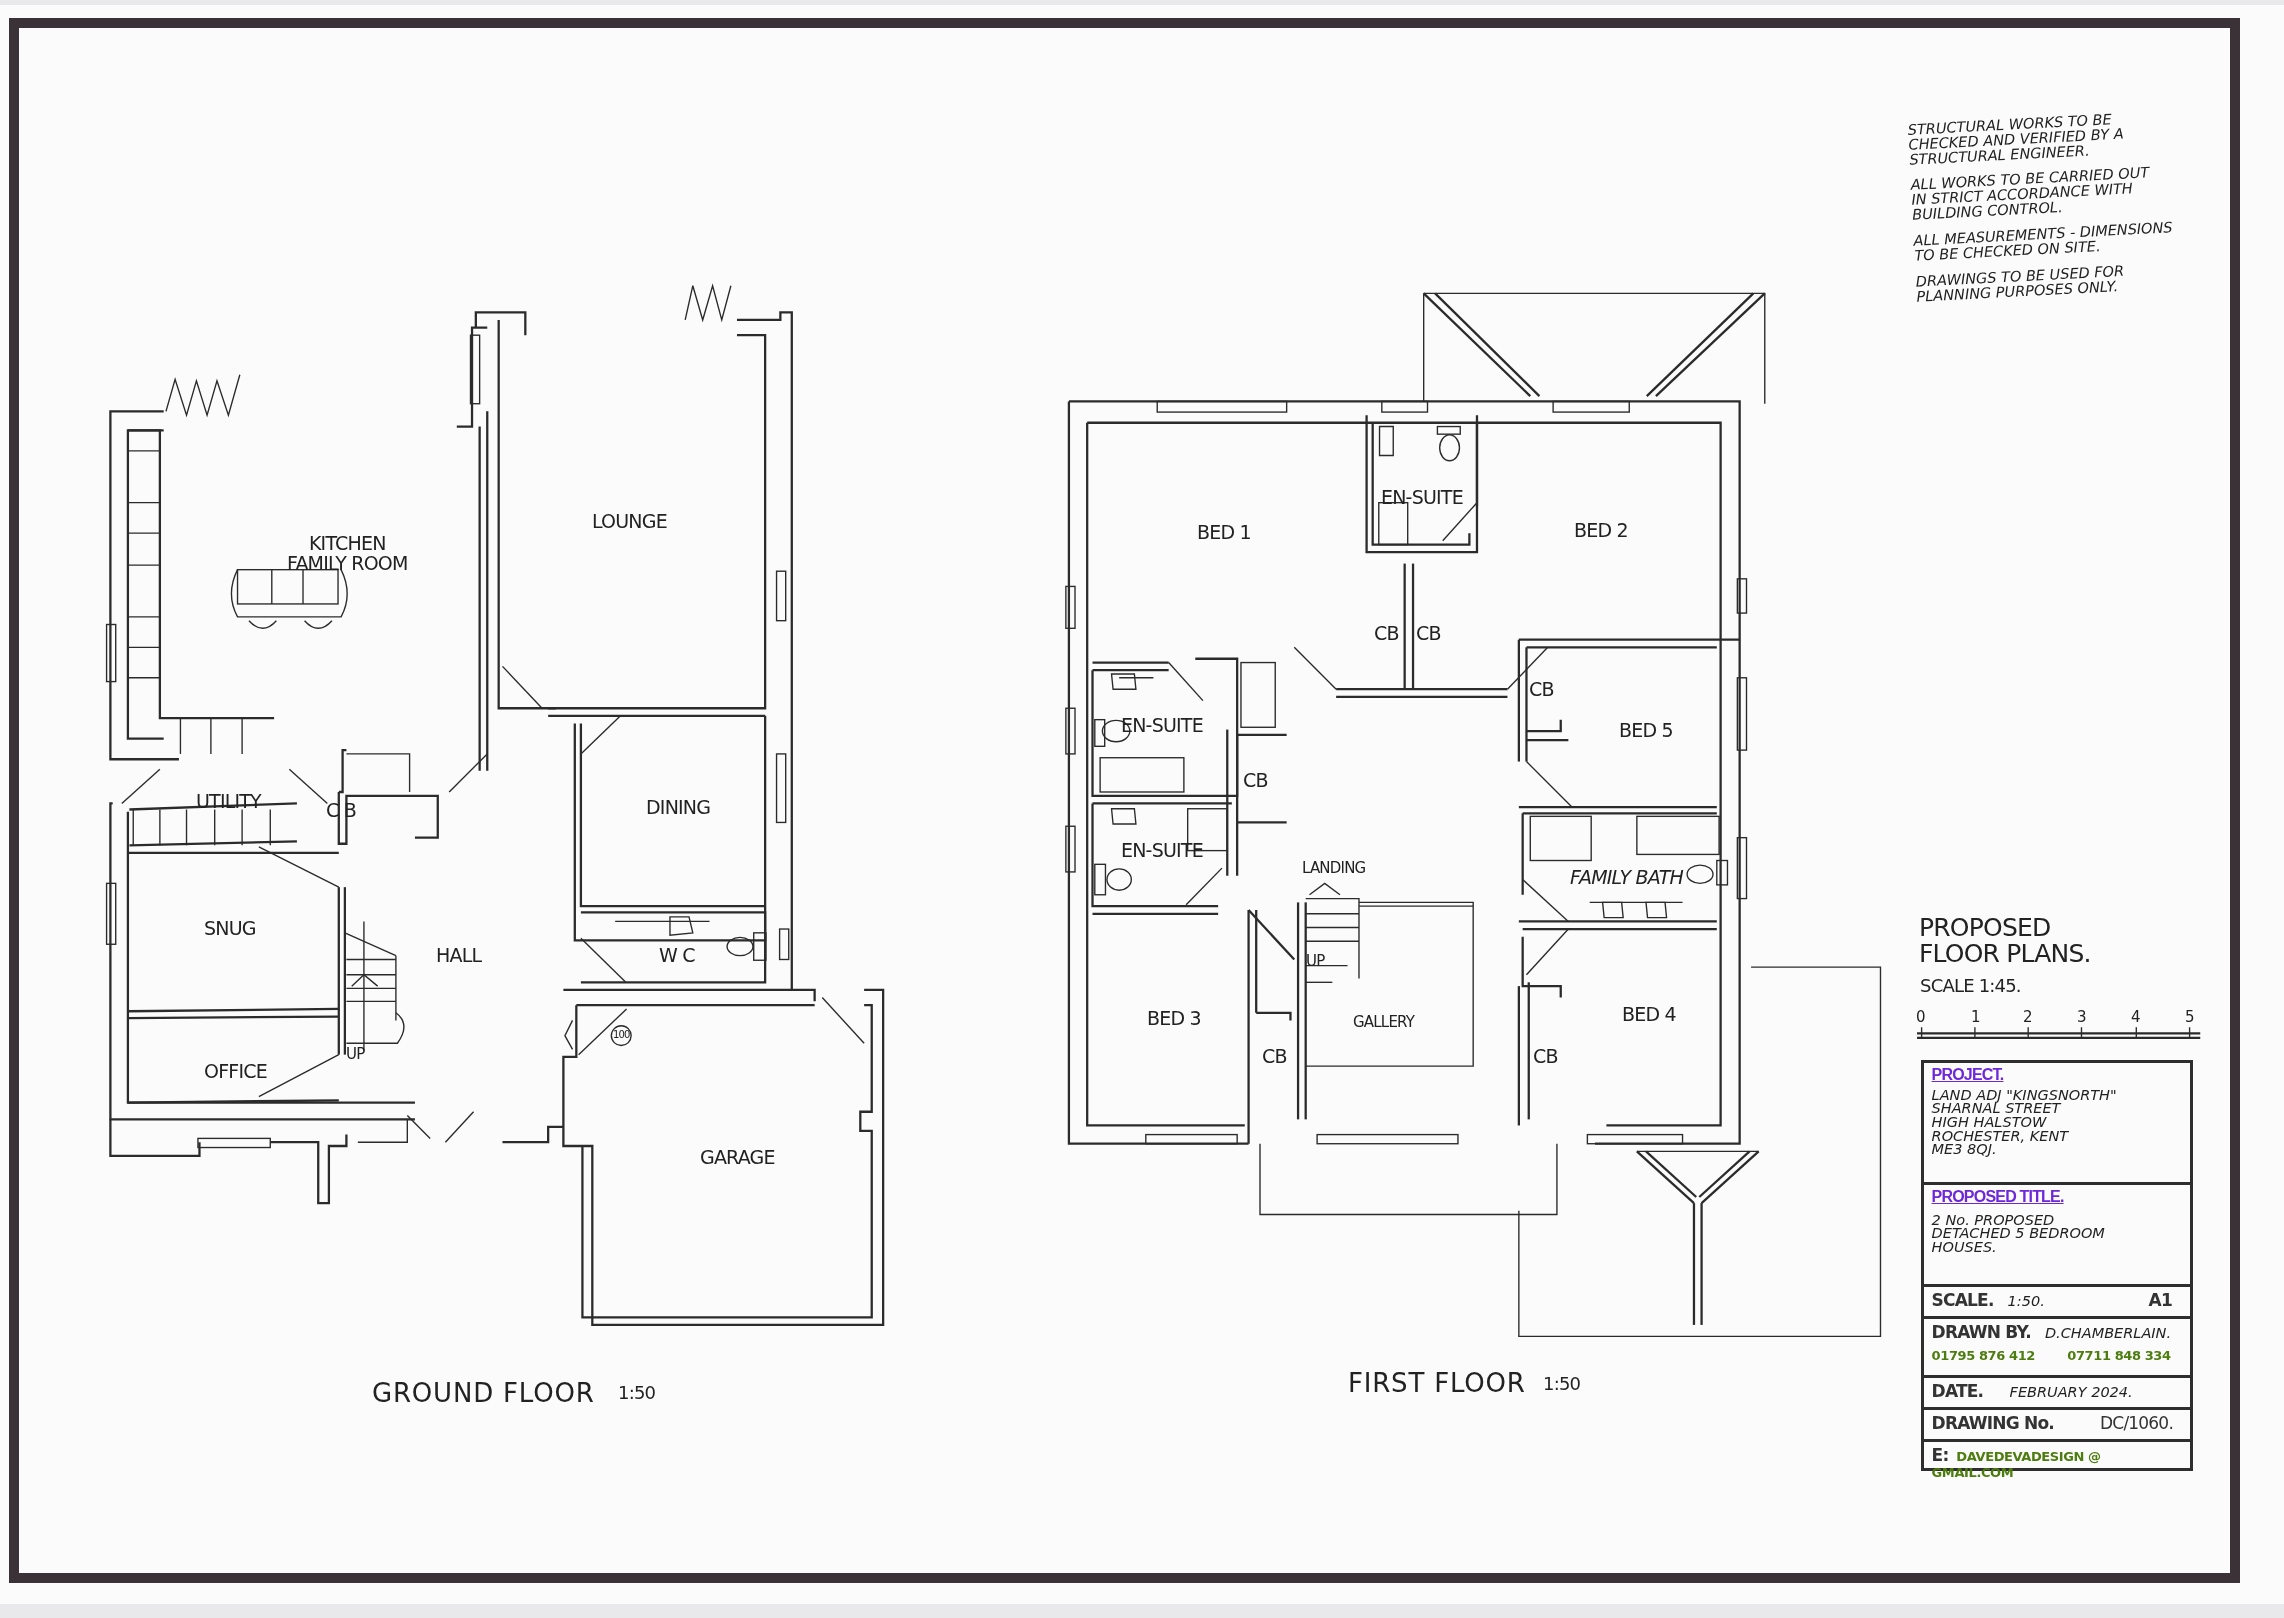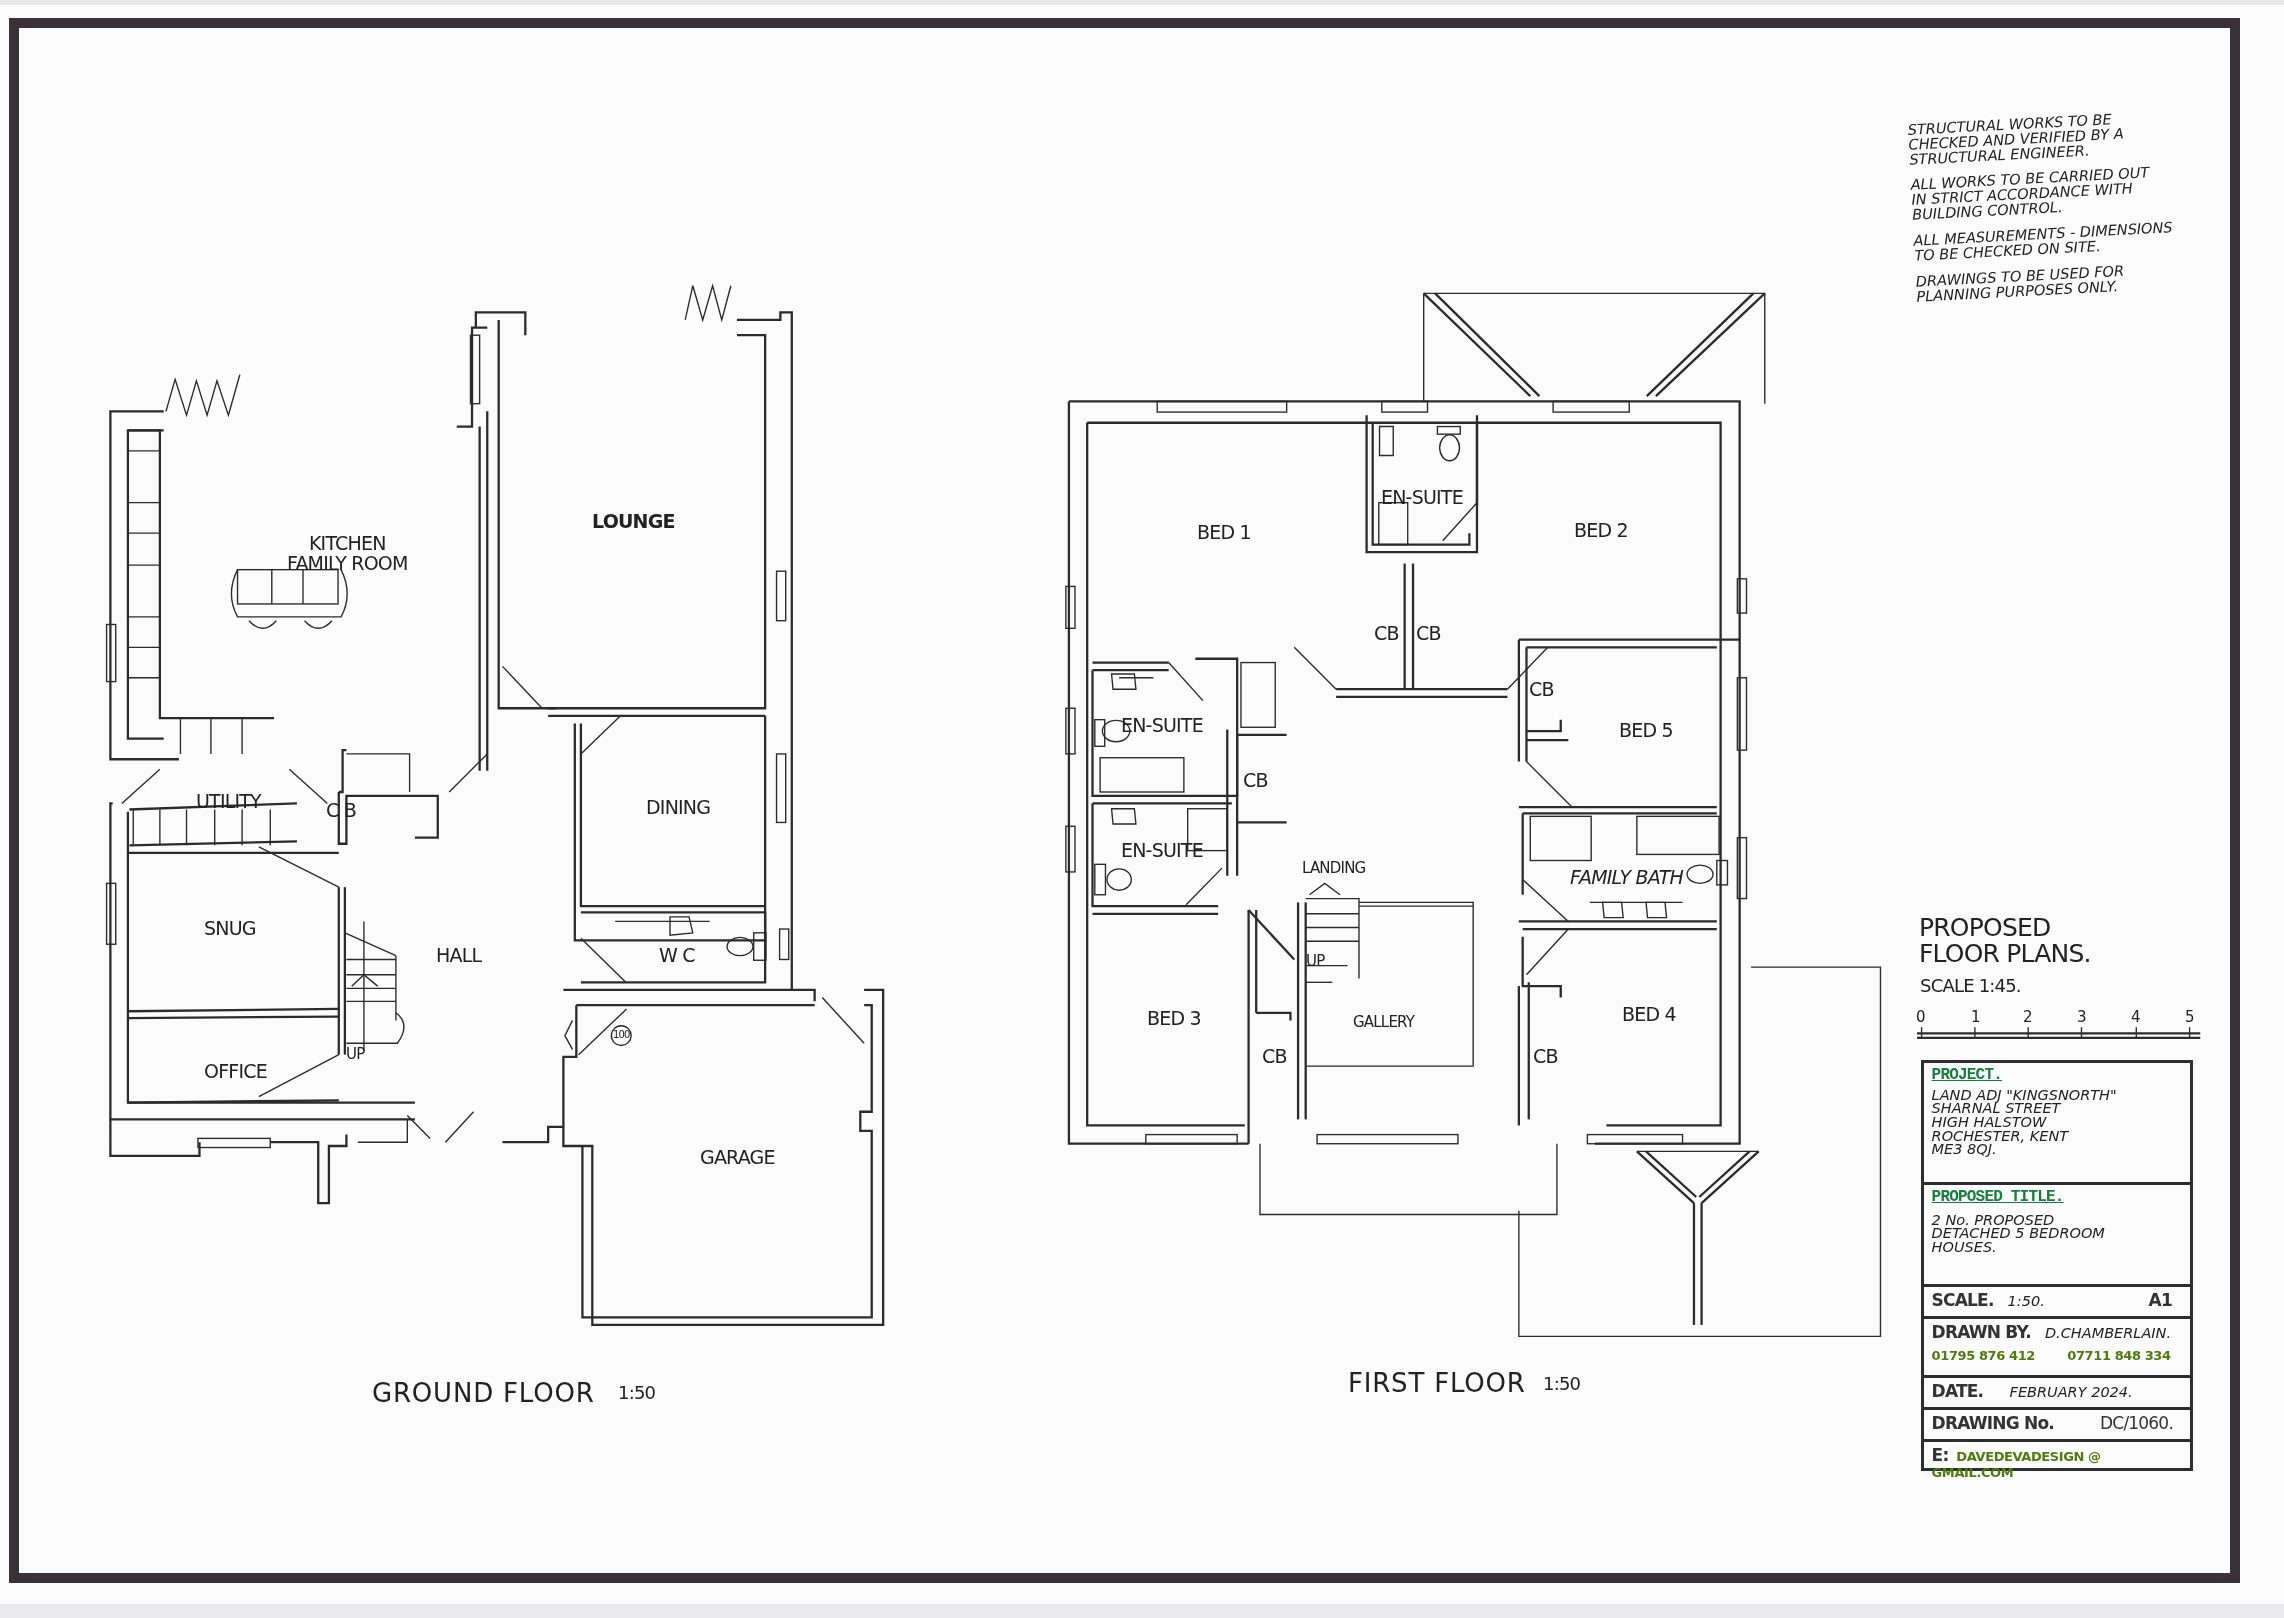--- a/index.html
+++ b/index.html
@@ -17,21 +17,21 @@
   .hand{font-family:"DejaVu Sans",sans-serif;font-style:italic;font-size:14.5px;color:#222;line-height:15px;position:absolute;letter-spacing:0;}
   .notes div{white-space:nowrap;}
   .notes p{margin:0 0 10.7px 0;}
   .ptitle{position:absolute;left:1919px;top:915px;font-size:25px;line-height:26px;color:#222;font-family:"DejaVu Sans",sans-serif;letter-spacing:-0.8px;}
   .pscale{position:absolute;left:1920px;top:975px;font-size:18px;color:#222;font-family:"DejaVu Sans",sans-serif;letter-spacing:-0.8px;}
   .scalebar{position:absolute;left:1916px;top:1008px;width:282px;height:30px;}
   .scalebar .tick{position:absolute;top:0;font-size:15px;color:#222;font-family:"DejaVu Sans",sans-serif;}
   .titleblock{position:absolute;left:1921px;top:1060px;width:266px;border:3.8px solid #2e2e2e;background:transparent;}
   .tb-row{border-bottom:3px solid #2e2e2e;padding:3px 7.6px;position:relative;}
   .tb-row:last-child{border-bottom:none;}
-  .tb-head{font-family:Liberation Mono, monospace;font-weight:bold;font-size:16px;color:#15803d;text-decoration:underline;letter-spacing:-0.8px;}
+  .tb-head{font-family:Liberation Sans, sans-serif;font-weight:bold;font-size:16px;color:#6d28d9;text-decoration:underline;letter-spacing:-0.8px;}
   .tb-key{font-family:"DejaVu Sans",sans-serif;font-weight:bold;font-size:17px;color:#333;letter-spacing:-0.8px;}
   .tb-val{font-family:"DejaVu Sans",sans-serif;font-style:italic;font-size:14.5px;color:#222;}
   .tb-mono{font-family:"DejaVu Sans",sans-serif;font-weight:bold;font-size:13px;color:#4d7c0f;letter-spacing:-0.4px;}
 </style>
 </head>
 <body>
 
 <div class="sheet"></div>
 <div class="frame"></div>
 
@@ -284,21 +284,21 @@
     <line x1="2734" y1="1349" x2="2734" y2="1363" class="thin"></line>
     <line x1="2806" y1="1349" x2="2806" y2="1363" class="thin"></line>
     <line x1="2876" y1="1349" x2="2876" y2="1363" class="thin"></line>
   </g>
 </svg>
 
 <div class="lbl room" style="left:287px;top:533px;text-align:center;line-height:20px;">
   <div>KITCHEN</div>
   <div>FAMILY ROOM</div>
 </div>
-<div class="lbl room" style="left:592px;top:510px;font-weight:bold;">LOUNGE</div>
+<div class="lbl room" style="left:592px;top:510px;">LOUNGE</div>
 <div class="lbl room" style="left:196px;top:790px;">UTILITY</div>
 <div class="lbl room" style="left:326px;top:799px;">C B</div>
 <div class="lbl room" style="left:646px;top:796px;">DINING</div>
 <div class="lbl room" style="left:204px;top:917px;">SNUG</div>
 <div class="lbl room" style="left:436px;top:944px;">HALL</div>
 <div class="lbl room" style="left:204px;top:1060px;">OFFICE</div>
 <div class="lbl room-sm" style="left:346px;top:1045px;">UP</div>
 <div class="lbl room" style="left:659px;top:944px;">W C</div>
 <div class="lbl room" style="left:700px;top:1146px;">GARAGE</div>
 <div class="lbl" style="left:613px;top:1029px;font-size:10px;">100</div>

